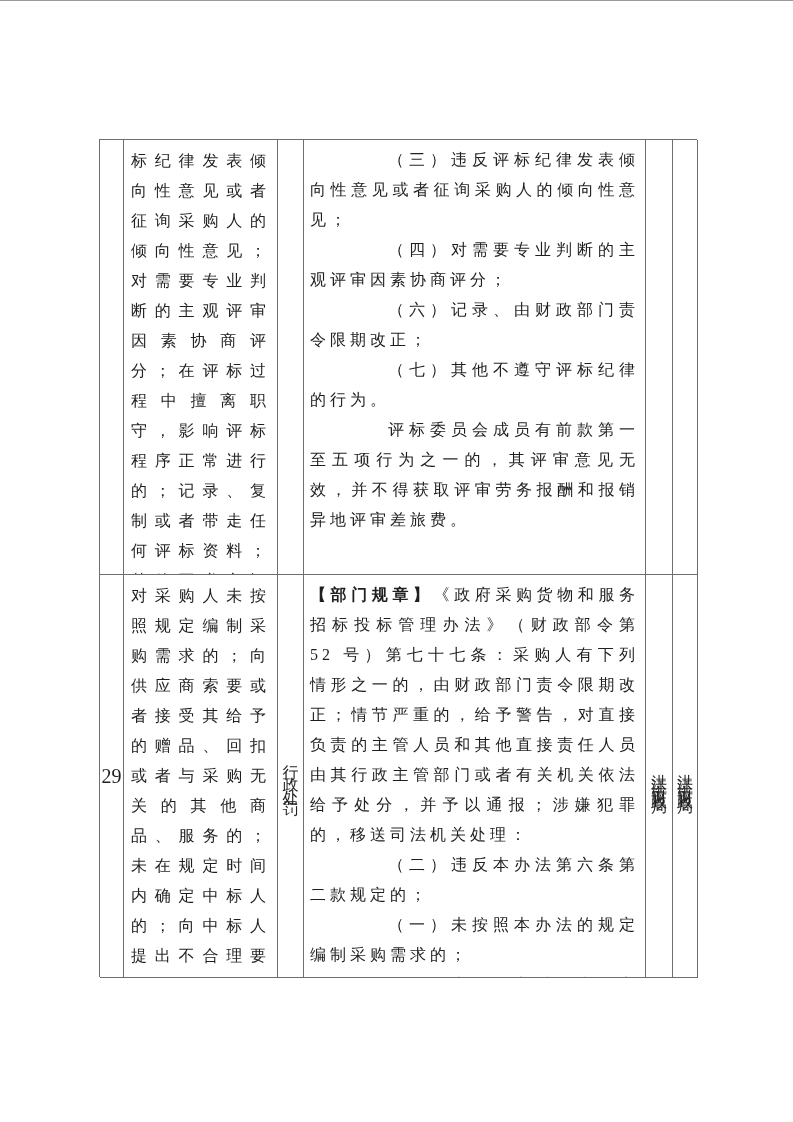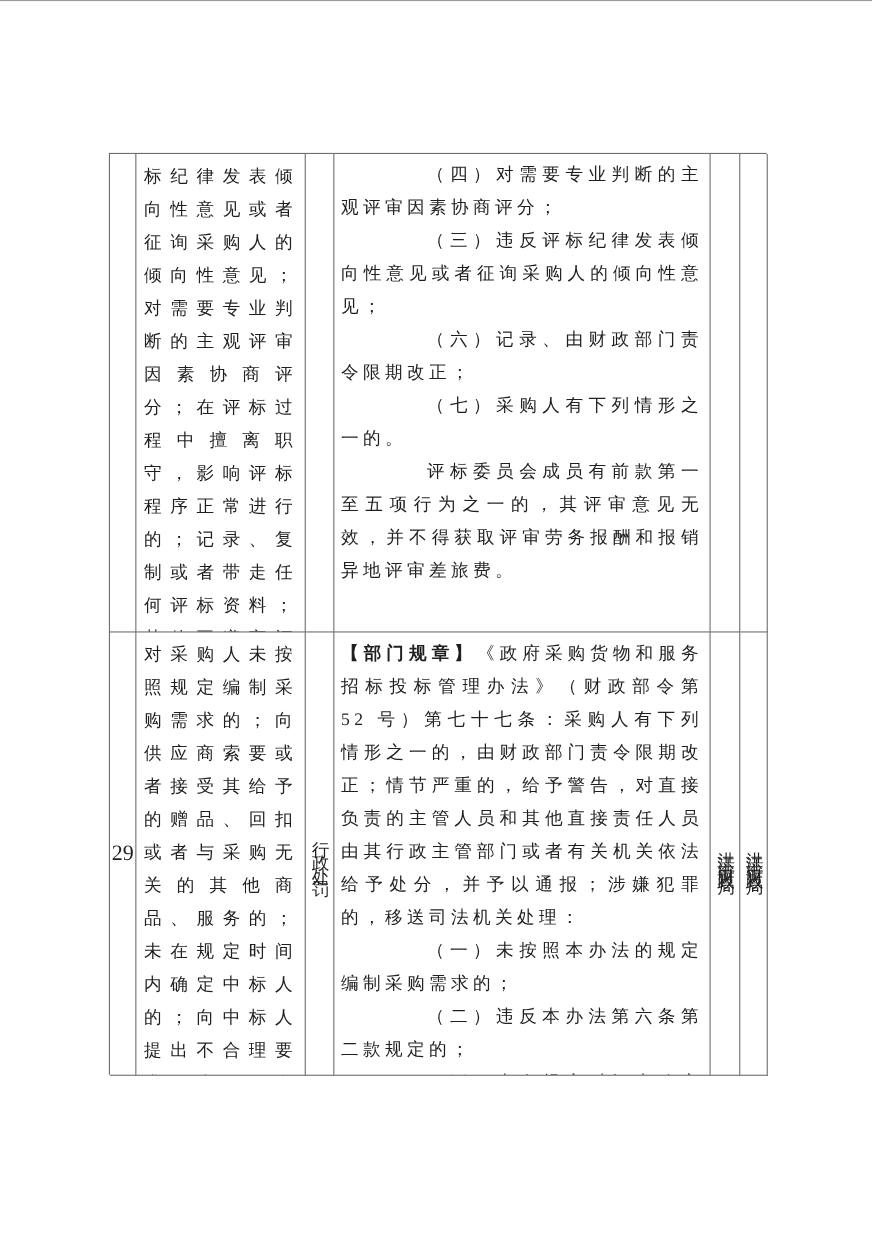--- a/index.html
+++ b/index.html
@@ -76,24 +76,24 @@
   <div class="cell">
     <div class="text-block desc-block">标纪律发表倾向性意见或者征询采购人的倾向性意见；对需要专业判断的主观评审因素协商评分；在评标过程中擅离职守，影响评标程序正常进行的；记录、复制或者带走任何评标资料；其他不遵守评标纪律的行为的行政处罚</div>
   </div>
 
   <div class="cell cell-center">
     <span class="vertical-text penalty-vertical"></span>
   </div>
 
   <div class="cell">
     <div class="text-block legal-block">
+      <p class="p-indent">（三）违反评标纪律发表倾向性意见或者征询采购人的倾向性意见；</p>
       <p class="p-indent">（四）对需要专业判断的主观评审因素协商评分；</p>
-      <p class="p-indent">（三）违反评标纪律发表倾向性意见或者征询采购人的倾向性意见；</p>
       <p class="p-indent">（六）记录、由财政部门责令限期改正；</p>
-      <p class="p-indent">（七）采购人有下列情形之一的。</p>
+      <p class="p-indent">（七）其他不遵守评标纪律的行为。</p>
       <p class="p-indent">评标委员会成员有前款第一至五项行为之一的，其评审意见无效，并不得获取评审劳务报酬和报销异地评审差旅费。</p>
     </div>
   </div>
 
   <div class="cell cell-center">
     <span class="vertical-text authority-vertical"></span>
   </div>
 
   <div class="cell cell-center">
     <span class="vertical-text authority-vertical"></span>
@@ -107,22 +107,22 @@
     <div class="text-block desc-block">对采购人未按照规定编制采购需求的；向供应商索要或者接受其给予的赠品、回扣或者与采购无关的其他商品、服务的；未在规定时间内确定中标人的；向中标人提出不合理要求作为签订合同条件的行政处罚</div>
   </div>
 
   <div class="cell cell-center">
     <span class="vertical-text penalty-vertical">行政处罚</span>
   </div>
 
   <div class="cell">
     <div class="text-block legal-block">
       <p><b class="legal-label">【部门规章】</b><span>《政府采购货物和服务招标投标管理办法》（财政部令第 52 号）第七十七条：采购人有下列情形之一的，由财政部门责令限期改正；情节严重的，给予警告，对直接负责的主管人员和其他直接责任人员由其行政主管部门或者有关机关依法给予处分，并予以通报；涉嫌犯罪的，移送司法机关处理：</span></p>
+      <p class="p-indent">（二）违反本办法第六条第二款规定的；</p>
       <p class="p-indent">（一）未按照本办法的规定编制采购需求的；</p>
-      <p class="p-indent">（二）违反本办法第六条第二款规定的；</p>
       <p class="p-indent">（三）未在规定时间内确定中标</p>
     </div>
   </div>
 
   <div class="cell cell-center">
     <span class="vertical-text authority-vertical">洪江市财政局</span>
   </div>
 
   <div class="cell cell-center">
     <span class="vertical-text authority-vertical">洪江市财政局</span>

